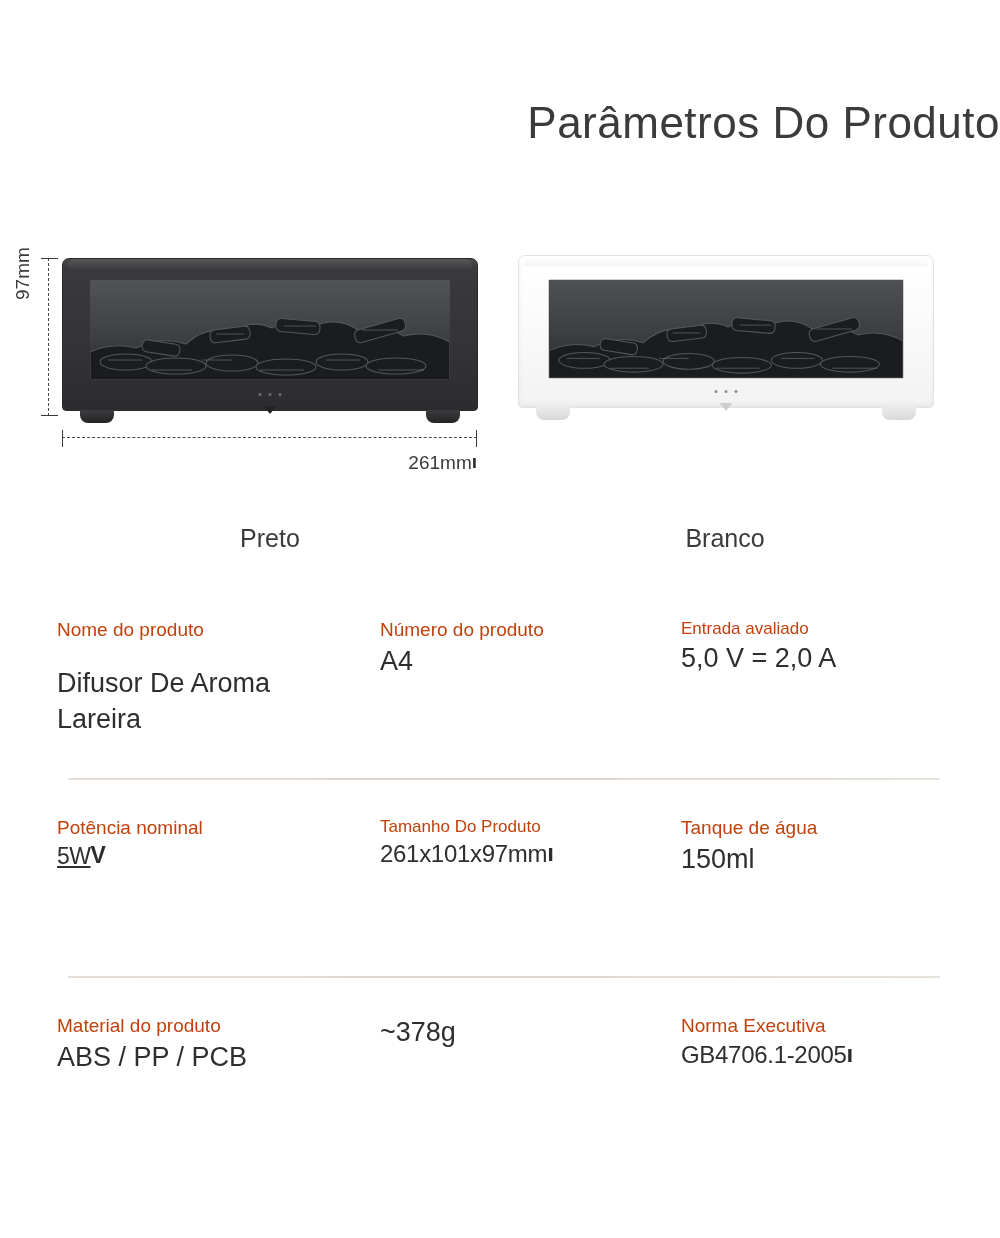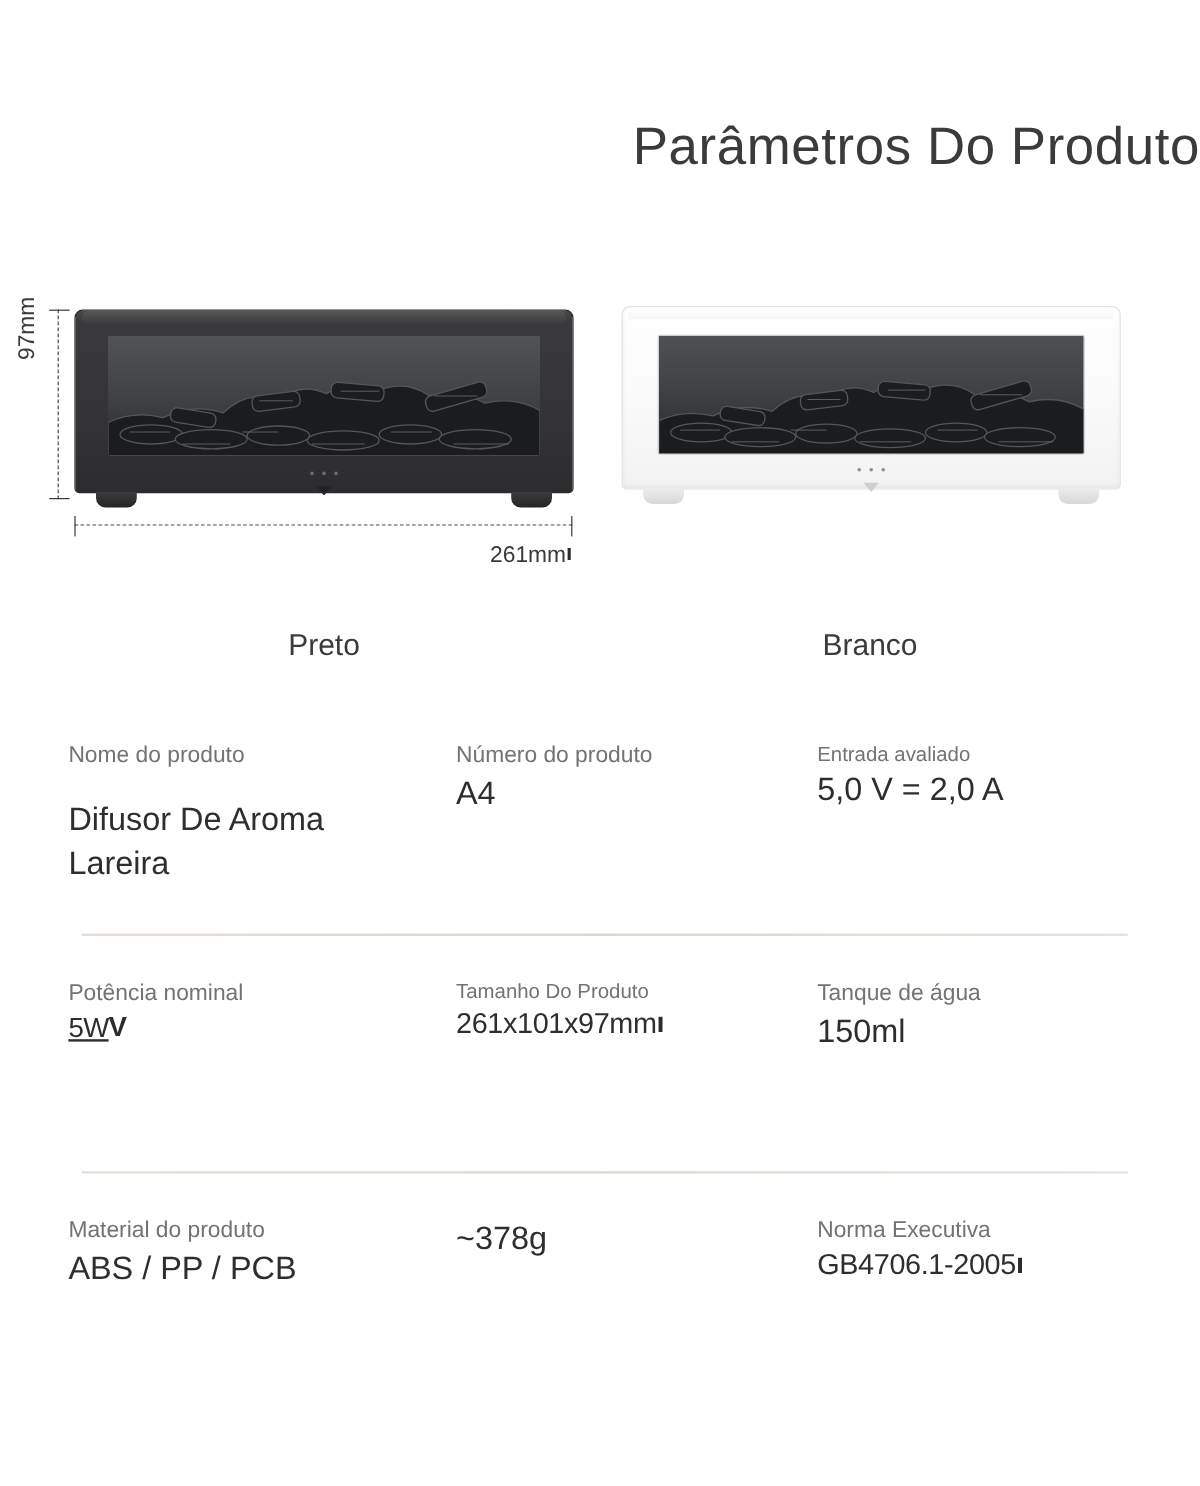--- a/index.html
+++ b/index.html
@@ -232,21 +232,21 @@
     border-radius: 1px;
   }
 
   .cell { position: absolute; top: 0; }
   .cell.c1 { left: 57px;  width: 310px; }
   .cell.c2 { left: 380px; width: 290px; }
   .cell.c3 { left: 681px; width: 300px; }
 
   .cell-label {
     font-size: 19px;
-    color: #737373;
+    color: #c2410c;
     line-height: 1.3;
     white-space: nowrap;
   }
   .cell-label.small { font-size: 17px; }
 
   .cell-value {
     font-size: 27px;
     color: #2e2e2e;
     line-height: 1.35;
     white-space: nowrap;

